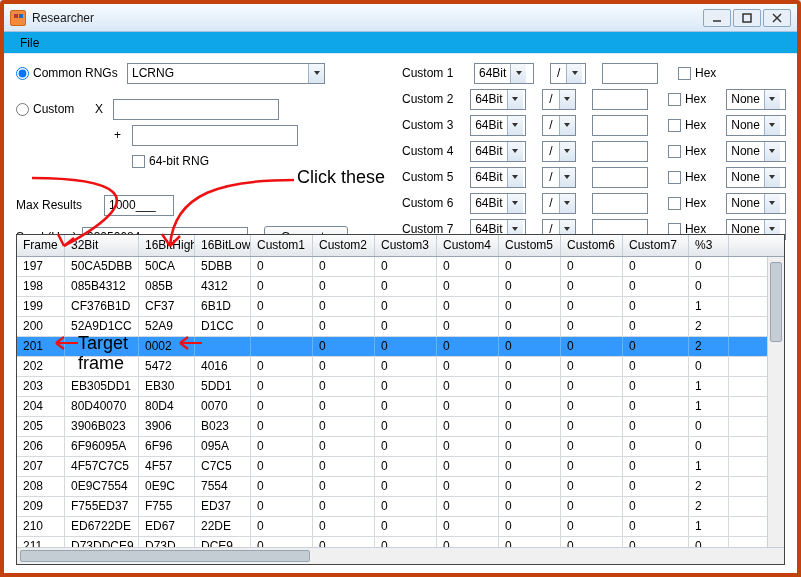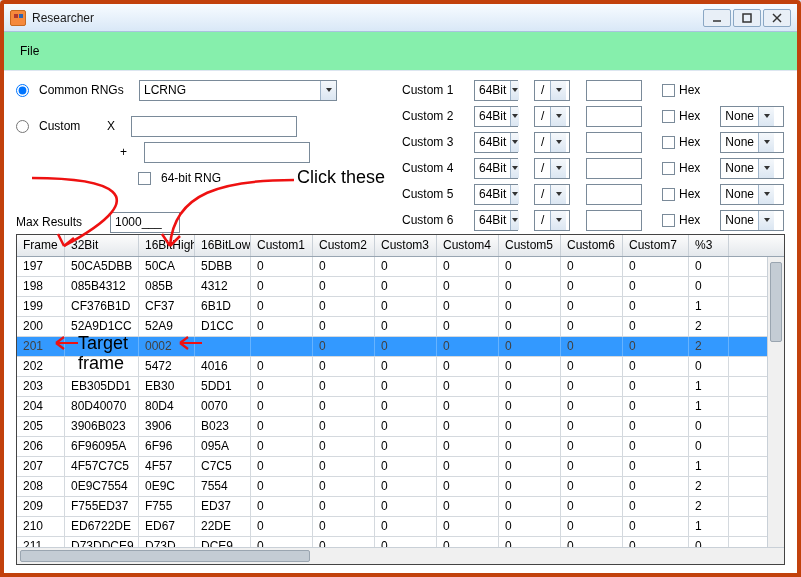--- a/index.html
+++ b/index.html
@@ -6,55 +6,55 @@
   body { margin: 0; background: #d6e4f2; width: 801px; height: 577px; overflow: hidden; position: relative; }
   .window { width: 801px; height: 577px; background: #fff; border: 4px solid #c2410c; border-radius: 4px 4px 0 0; overflow: hidden; position: relative; }
   .titlebar { height: 28px; background: linear-gradient(#f7fbff,#d9e8f7); display: flex; align-items: center; padding: 0 6px; border-bottom: 1px solid #a9c3de; }
   .titlebar .icon-app { width: 16px; height: 16px; background: #f58a3c; border: 1px solid #c66a20; border-radius: 2px; margin-right: 6px; position: relative; }
   .titlebar .icon-app::before { content:""; position:absolute; left:3px; top:3px; width:4px; height:4px; background:#b03a2e; }
   .titlebar .icon-app::after { content:""; position:absolute; left:8px; top:3px; width:4px; height:4px; background:#2e64b0; }
   .title-text { color: #1a1a1a; flex: 1; }
   .win-controls { display: flex; gap: 2px; margin-left: auto; }
   .win-btn { width: 28px; height: 18px; background: #e8eff7; border: 1px solid #8aa7c4; border-radius: 2px; display: flex; align-items: center; justify-content: center; cursor: pointer; }
   .win-btn svg { width: 10px; height: 10px; }
-  .menubar { height: 39px; background: #86efac; padding: 0 10px; display: flex; align-items: center; border-bottom: 1px solid #dde6f0; }
+  .menubar { height: 22px; background: #0ea5e9; padding: 0 10px; display: flex; align-items: center; border-bottom: 1px solid #dde6f0; }
   .menu-item { padding: 2px 6px; cursor: pointer; }
   .content { padding: 8px 12px 0 12px; position: relative; }
   .left-panel { position: absolute; left: 12px; top: 6px; width: 370px; }
-  .row { display: flex; align-items: center; height: 26px; gap: 6px; }
+  .row { display: flex; align-items: center; height: 26px; }
   input[type=radio] { margin: 0 4px 0 0; }
   .lbl { min-width: 94px; }
   .combo, .txt { border: 1px solid #7a8a99; background: #fff; height: 21px; padding: 0 4px; }
   .combo { width: 198px; position: relative; display: inline-flex; align-items: center; justify-content: flex-end; }
   .combo .caret { width: 16px; height: 19px; background: linear-gradient(#f5f8fb,#dbe6f2); border-left: 1px solid #9fb4c9; display: flex; align-items: center; justify-content: center; margin-right: -4px; }
   .txt { width: 140px; }
   .txt.long { width: 166px; }
   .combo .val { flex: 1; }
   .chk { width: 13px; height: 13px; border: 1px solid #7a8a99; background: #fff; display: inline-block; margin-right: 4px; vertical-align: middle; }
   .btn { height: 23px; padding: 0 16px; background: linear-gradient(#fcfcfc,#e4e9ee); border: 1px solid #7a8a99; border-radius: 3px; cursor: pointer; display: inline-flex; align-items: center; }
   .right-panel { position: absolute; left: 398px; top: 6px; width: 384px; }
   .crow { display: flex; align-items: center; height: 26px; gap: 16px; }
   .crow .lbl2 { width: 56px; }
   .small-combo { border: 1px solid #7a8a99; height: 21px; display: inline-flex; align-items: center; background: #fff; }
   .small-combo .val { padding: 0 4px; }
   .small-combo .caret { width: 16px; height: 19px; background: linear-gradient(#f5f8fb,#dbe6f2); border-left: 1px solid #9fb4c9; display: flex; align-items: center; justify-content: center; }
-  .sc-bit { width: 44px; }
+  .sc-bit { width: 60px; }
   .sc-op { width: 36px; }
   .sc-op .val { padding: 0 6px; }
   .cinput { width: 56px; height: 21px; border: 1px solid #7a8a99; background:#fff; }
   .hexlbl { display: inline-flex; align-items: center; margin: 0 4px; }
   .sc-none { width: 64px; }
   
   .grid-wrap { position: absolute; left: 12px; right: 12px; top: 230px; bottom: 8px; border: 1px solid #444; background: #fff; }
   .grid-header { display: flex; height: 22px; background: linear-gradient(#fcfcfc,#e4e8ec); border-bottom: 1px solid #98a5b2; }
   .gh { border-right: 1px solid #c9d0d7; padding: 3px 6px; overflow: hidden; white-space: nowrap; cursor: pointer; }
   .grid-body { overflow: auto; position: absolute; top: 22px; bottom: 17px; left: 0; right: 17px; }
   .grow { display: flex; height: 20px; border-bottom: 1px solid #d4d9de; }
   .gc { border-right: 1px solid #d4d9de; padding: 2px 6px; overflow: hidden; white-space: nowrap; }
-  .grow.sel { background: #3399ff; color: #404040; }
+  .grow.sel { background: #3399ff; color: #000000; }
   .grow.sel .gc { border-right-color: #66b3ff; }
   .scroll-v { position: absolute; top: 22px; right: 0; bottom: 17px; width: 17px; background: #f0f0f0; border-left: 1px solid #c9d0d7; }
   .scroll-v .thumb { position: absolute; left: 2px; right: 2px; top: 5px; height: 80px; background: #c4ccd4; border: 1px solid #9aa5b0; border-radius: 2px; }
   .scroll-h { position: absolute; left: 0; right: 0; bottom: 0; height: 17px; background: #f0f0f0; border-top: 1px solid #c9d0d7; }
   .scroll-h .thumb { position: absolute; top: 2px; bottom: 2px; left: 3px; width: 290px; background: #c4ccd4; border: 1px solid #9aa5b0; border-radius: 2px; }
   .caret svg { width: 8px; height: 8px; }
   
   .anno { position: absolute; color: #000000; font-weight: normal; font-size: 18px; pointer-events: none; z-index: 50; }
   .arrowsvg { position: absolute; pointer-events: none; z-index: 40; }
   .col-w-frame { width: 48px; } .col-w-32bit { width: 74px; } .col-w-16h { width: 56px; } .col-w-16l { width: 56px; }

